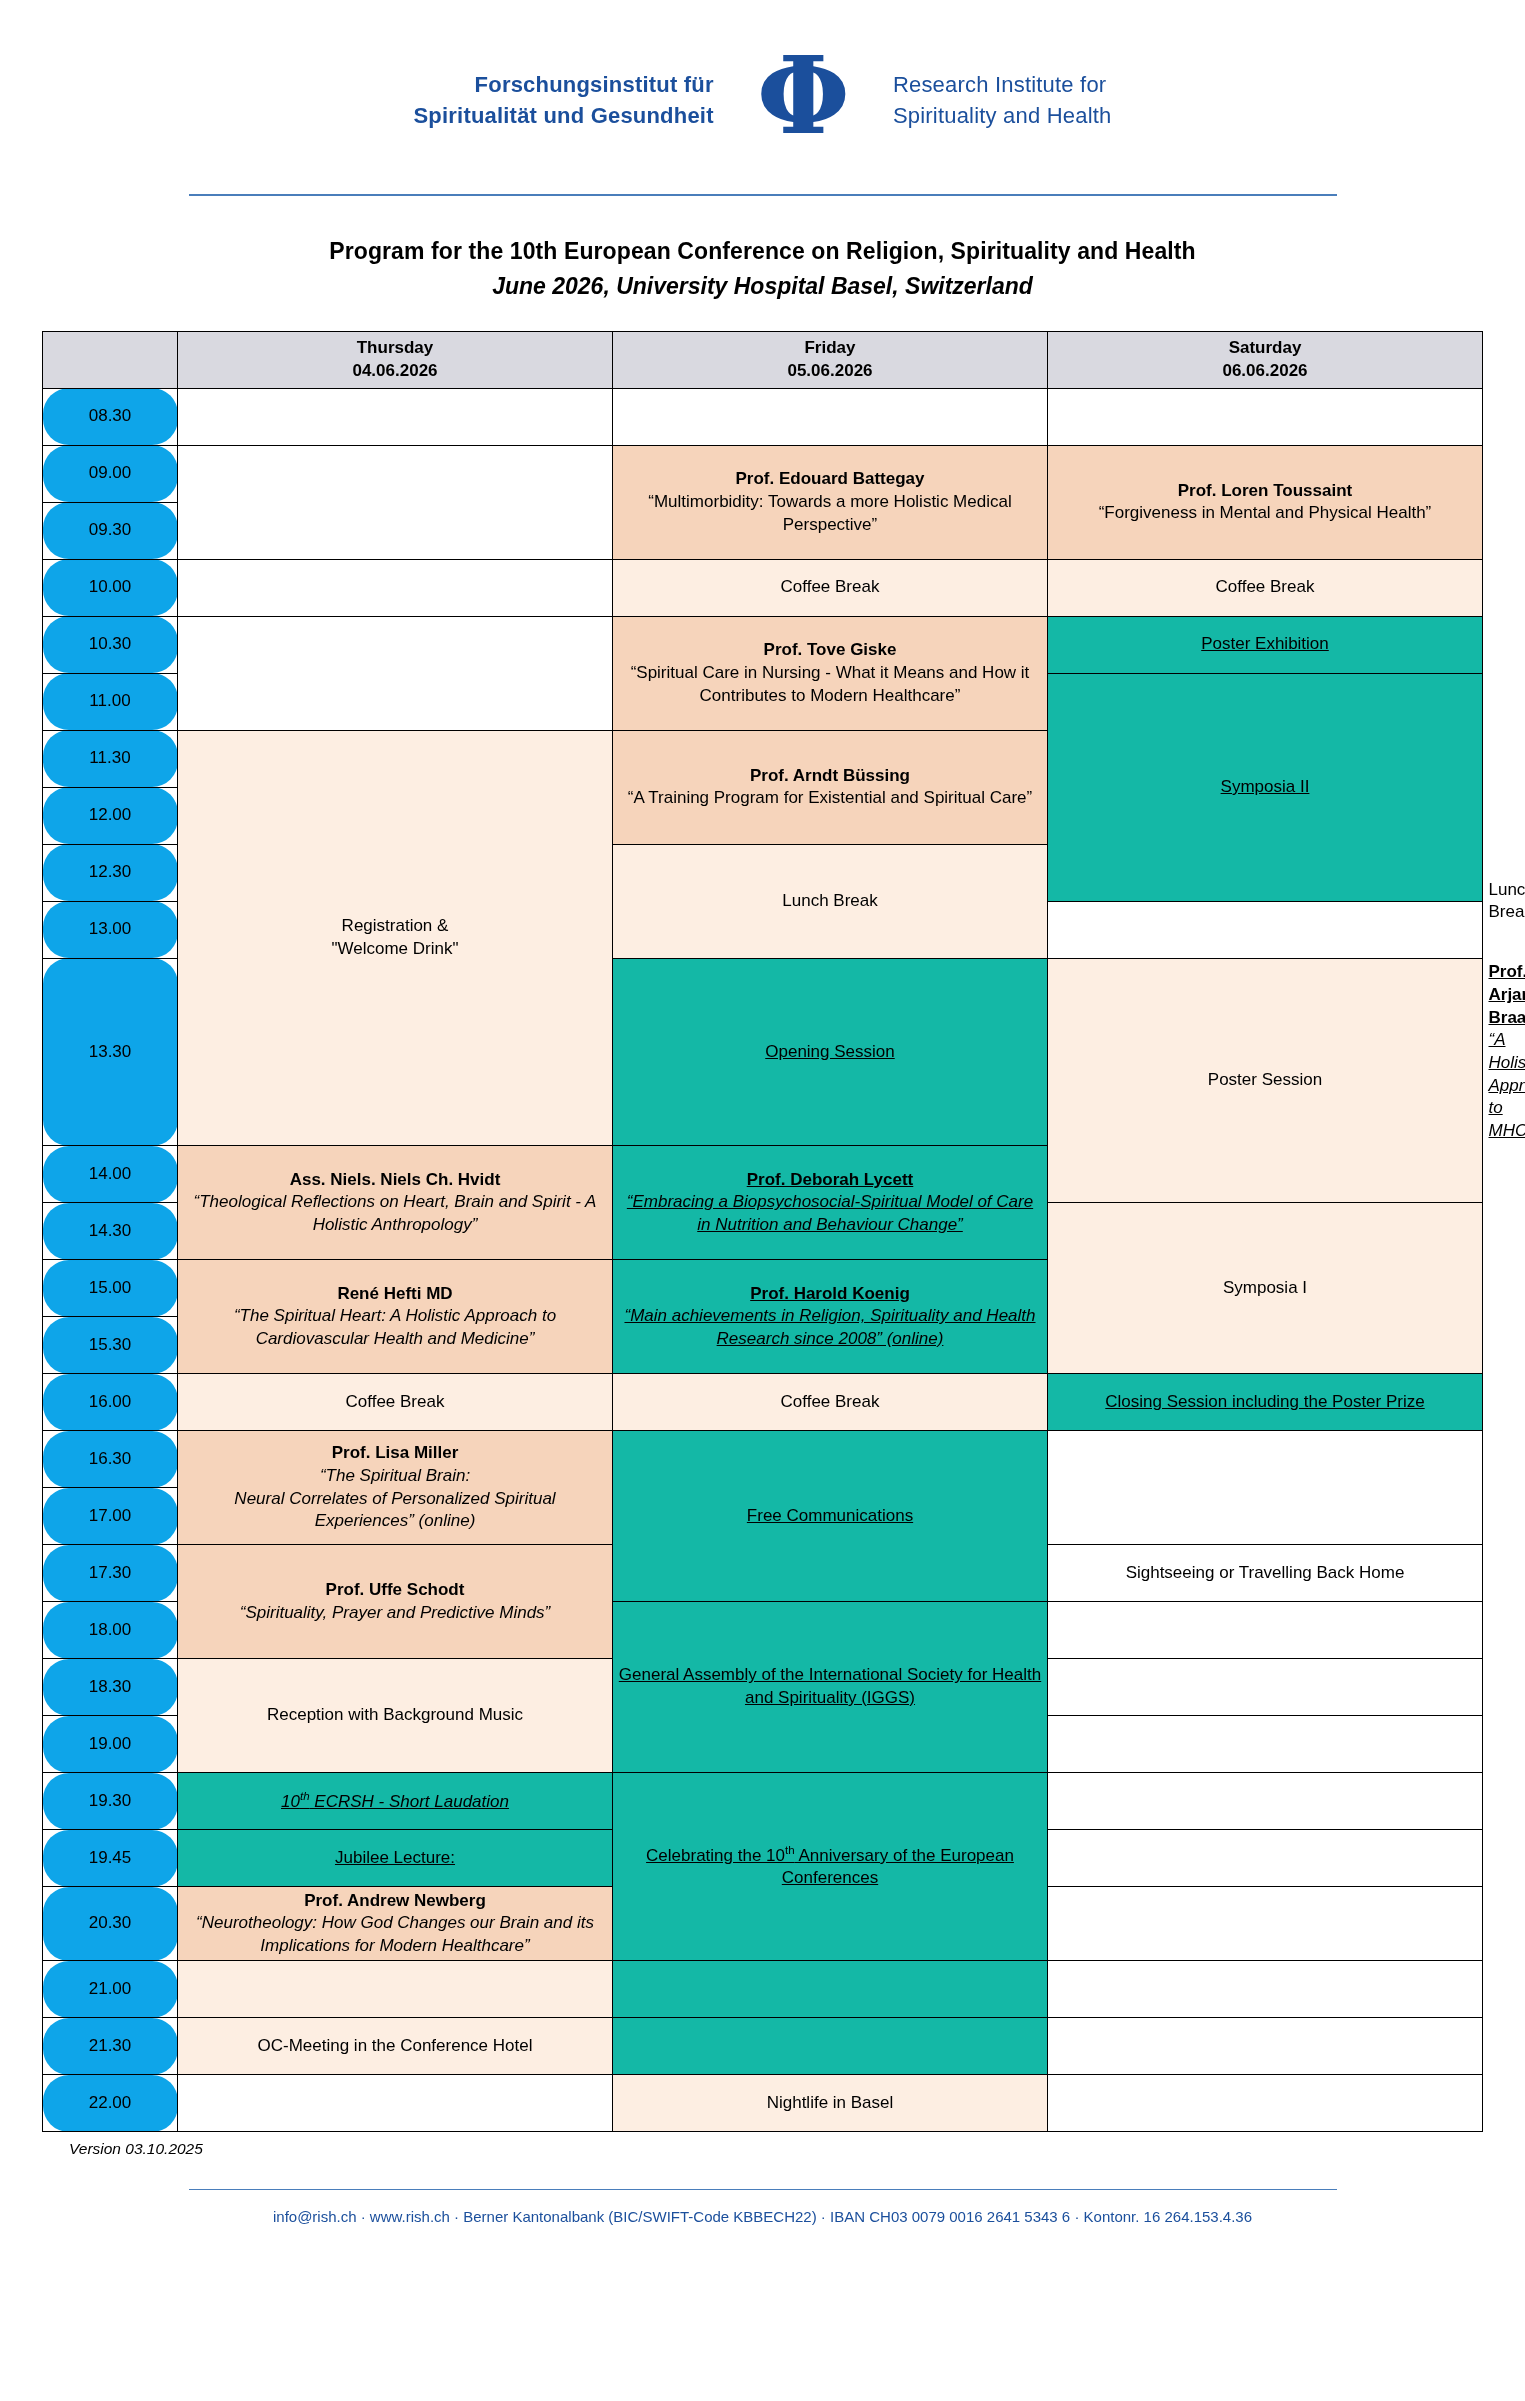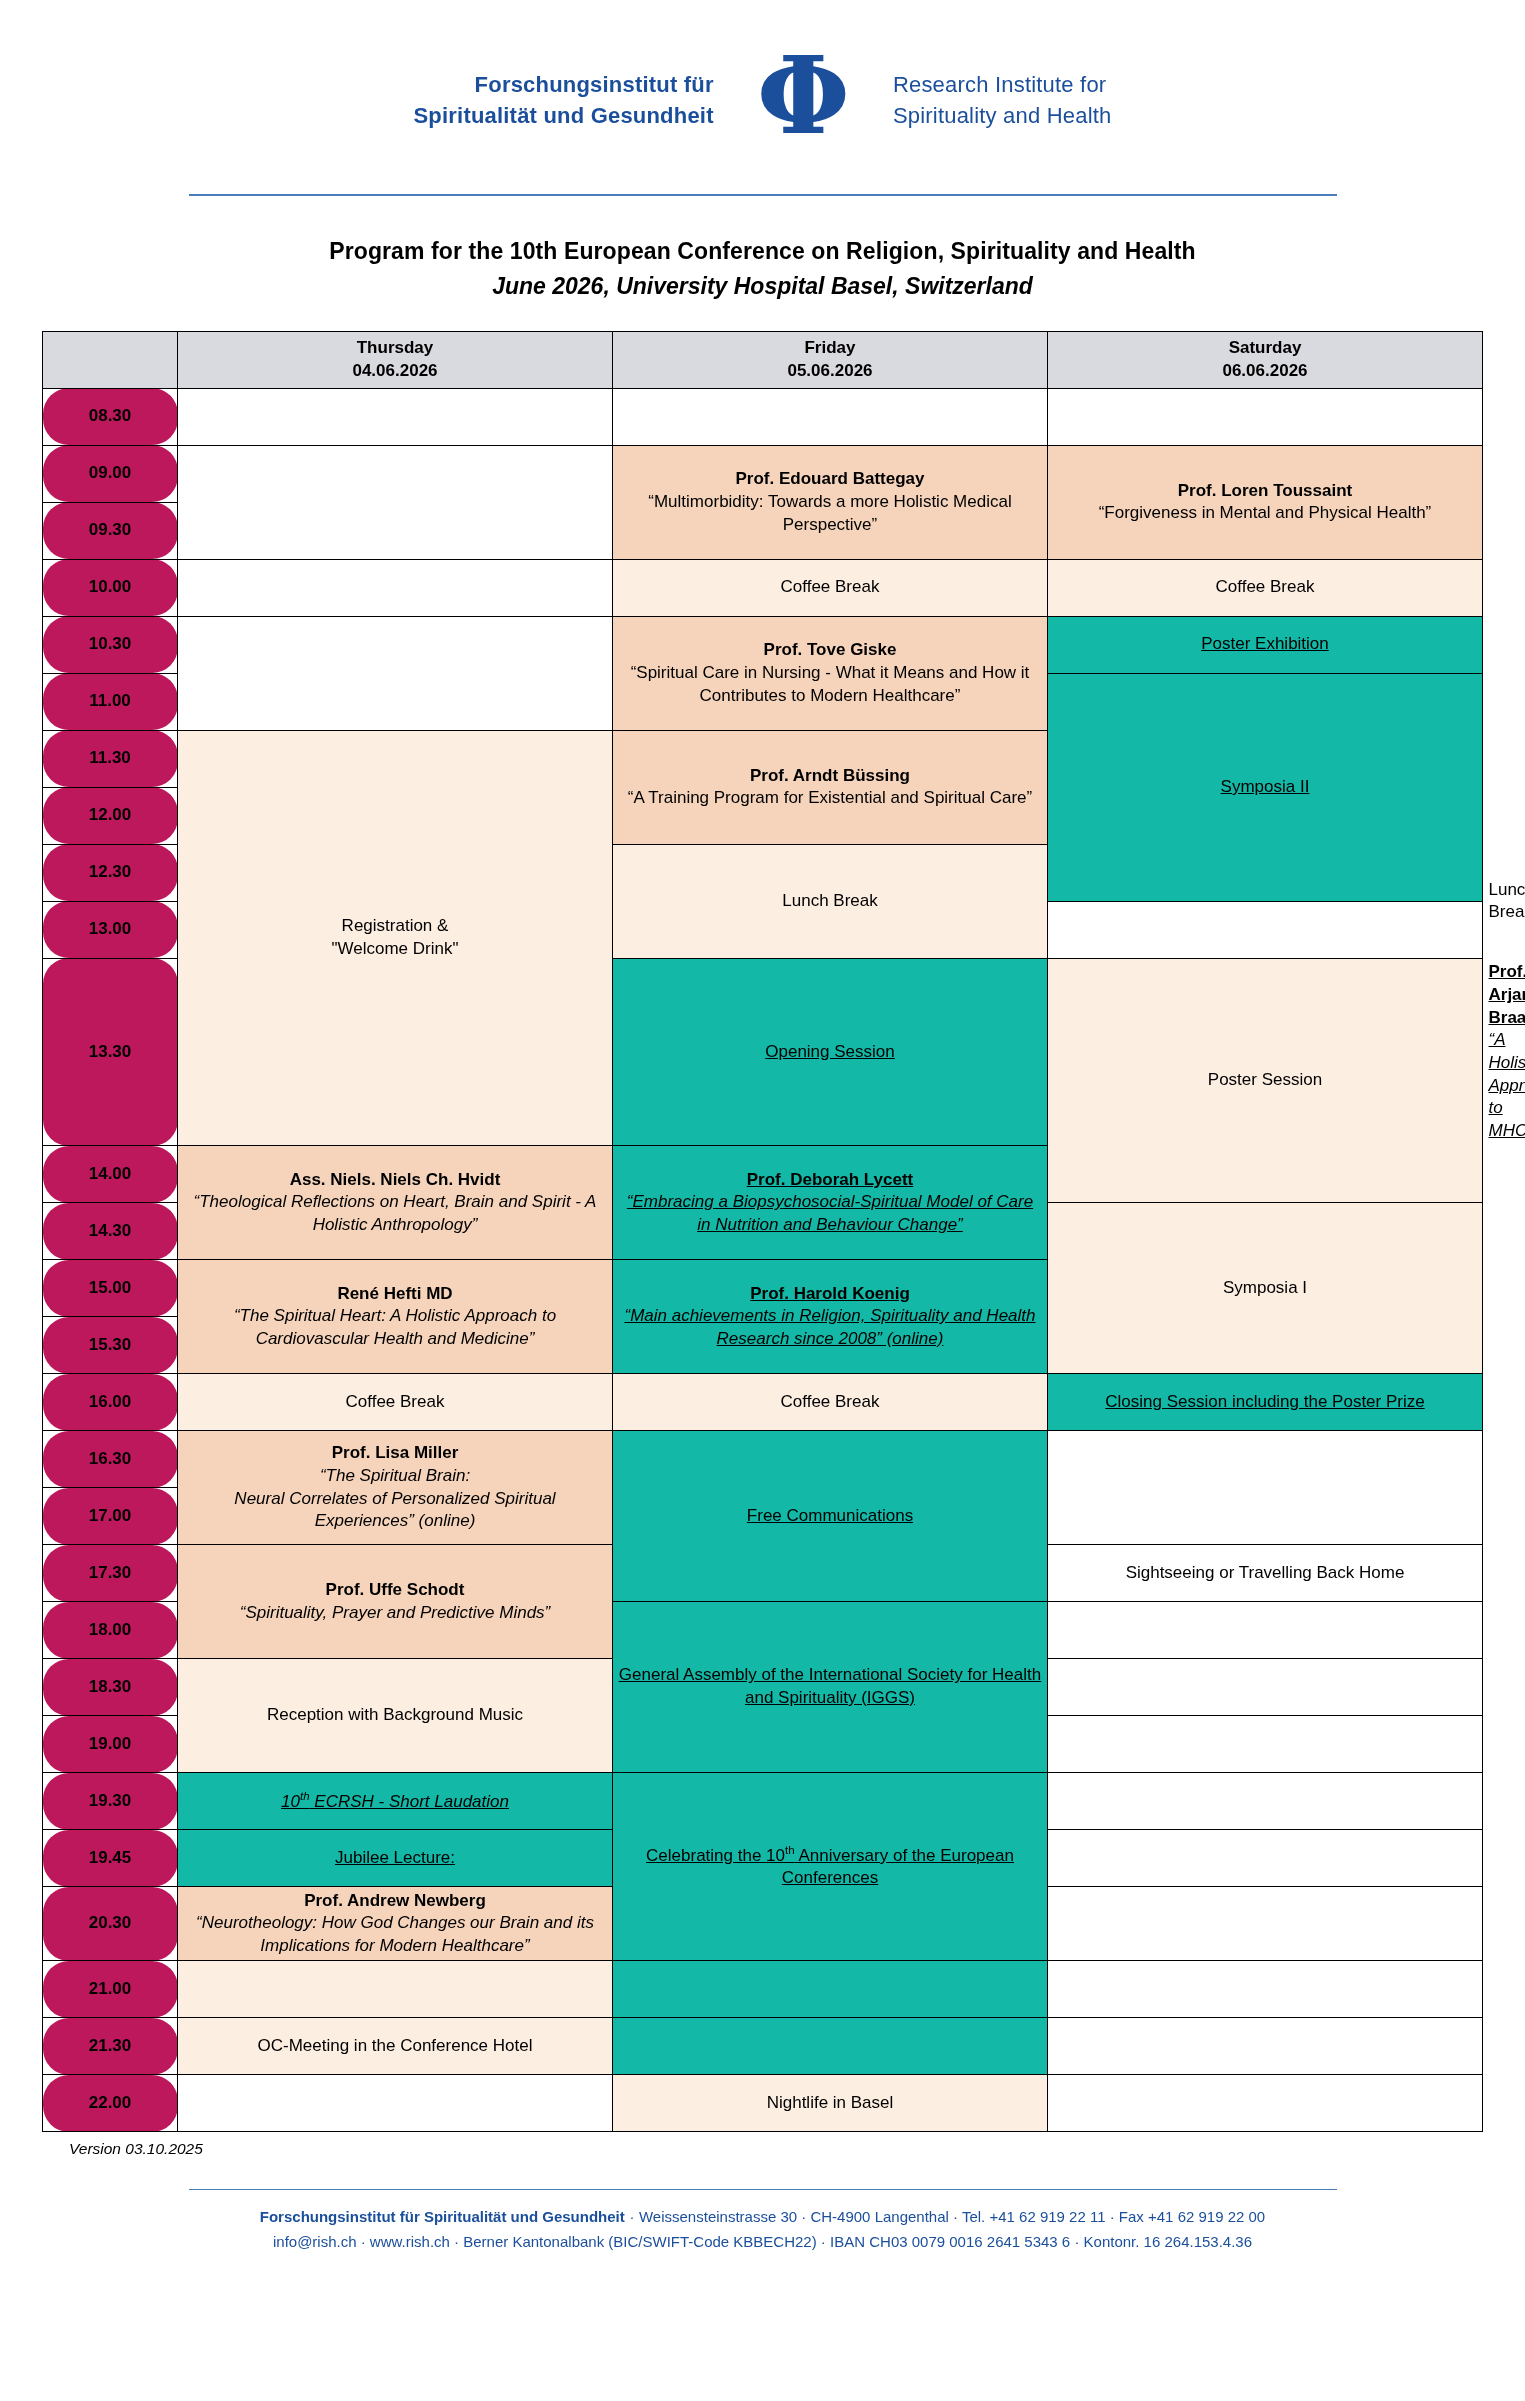--- a/index.html
+++ b/index.html
@@ -103,23 +103,23 @@
   thead th{
     background:#d9d9e0;
     font-weight:bold;
     font-size:20.5px;
     height:57px;
     line-height:1.3;
   }
   thead th.blank{background:#d9d9e0;}
 
   td.time{
-    background:#be185d;
+    background:#0ea5e9;
     font-size:17.3px;
-    font-weight:bold;
+    font-weight:normal;
     height:57px;
     padding:0;
     border-radius:26px;
   }
   td.empty{background:#ffffff;}
 
   
   .f-dark{background:#f6d4bb;}   
   .f-mid{background:#14b8a6;text-decoration:underline;}
   .f-light{background:#fdeee2;}
@@ -458,20 +458,17 @@
 
       </tbody>
     </table>
   </div>
 
   <div class="version">Version 03.10.2025</div>
 
   <div class="rule-bottom"></div>
 
   <div class="footer">
-    <div>
-      <b>Forschungsinstitut für Spiritualität und Gesundheit</b><span class="sep">·</span><span>Weissensteinstrasse 30  ·  CH-4900 Langenthal  ·  Tel. +41 62 919 22 11  ·  Fax +41 62 919 22 00</span>
-    </div>
     <div>info@rish.ch  ·  www.rish.ch  ·  Berner Kantonalbank (BIC/SWIFT-Code KBBECH22)  ·  IBAN CH03 0079 0016 2641 5343 6  ·  Kontonr. 16 264.153.4.36</div>
   </div>
 
 </div>
 
 
 </body></html>

